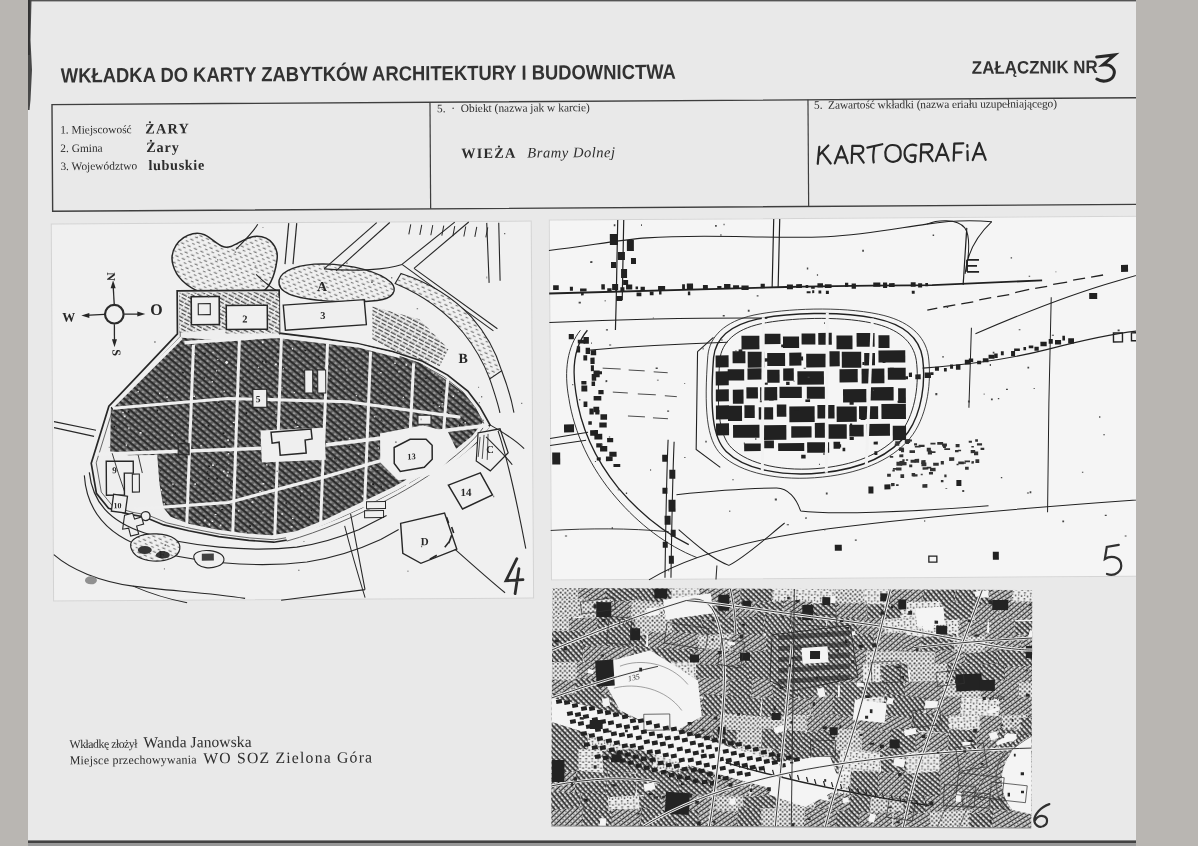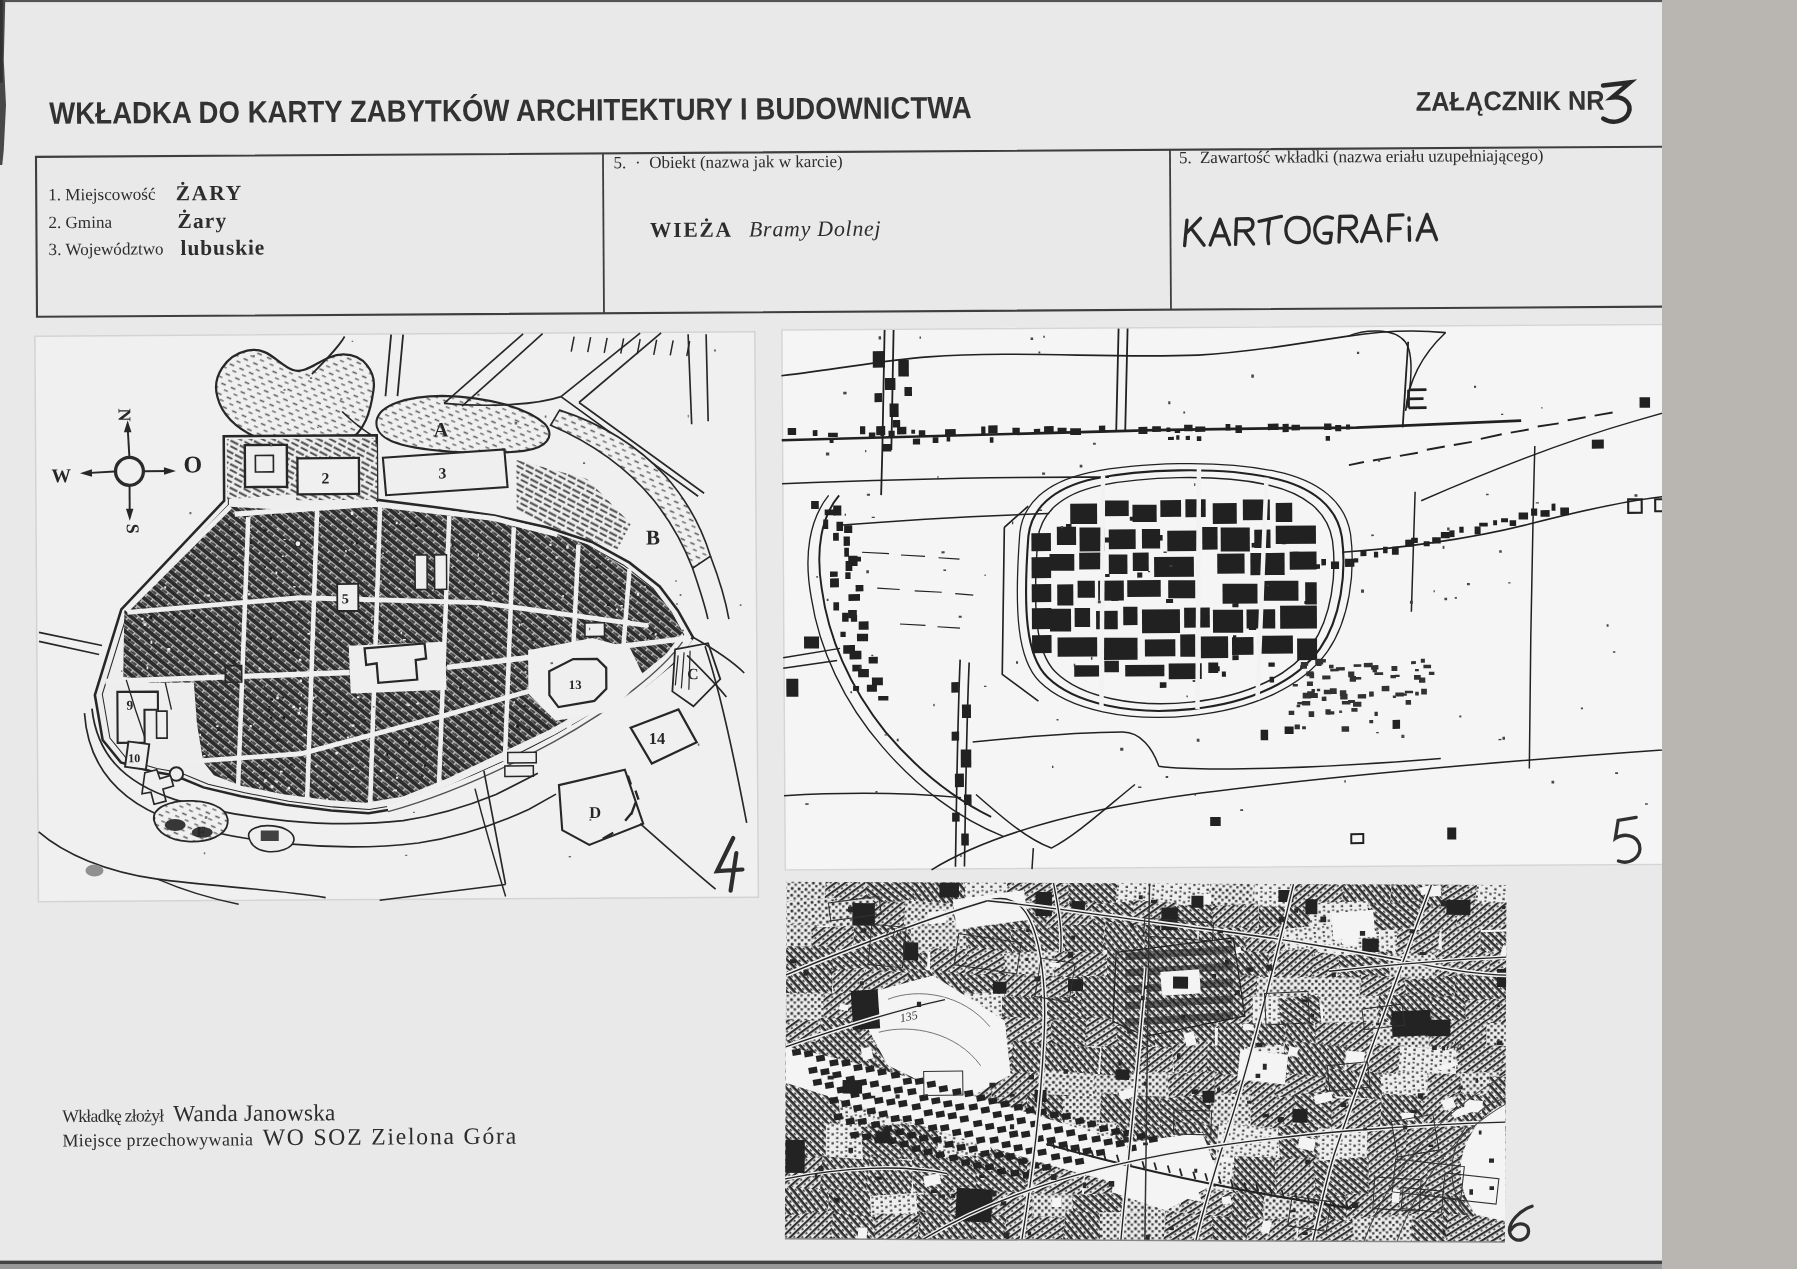--- a/index.html
+++ b/index.html
@@ -1,15 +1,15 @@
 <!DOCTYPE html>
 <html><head><meta charset="utf-8"><title>Wkładka</title>
 <style>
 html,body{margin:0;padding:0;background:#b9b6b2;}
-#page{width:1108px;height:846px;position:relative;overflow:hidden;filter:grayscale(1);}
+#page{width:1108px;height:846px;position:relative;overflow:hidden;filter:grayscale(1);padding-left:28px;}
 svg{display:block;}
 </style></head><body>
 <div id="page">
 <svg width="1198" height="846" viewBox="0 0 1198 846">
 
 <rect x="0" y="0" width="1198" height="846" fill="#eae9e7"></rect>
 
 <rect x="0" y="0" width="1198" height="1.4" fill="#56544f"></rect>
 
 <path d="M0,0 L3.5,0 L2.5,40 L4,70 L2.5,100 L1.5,110 L0,110 Z" fill="#4a4845"></path>

